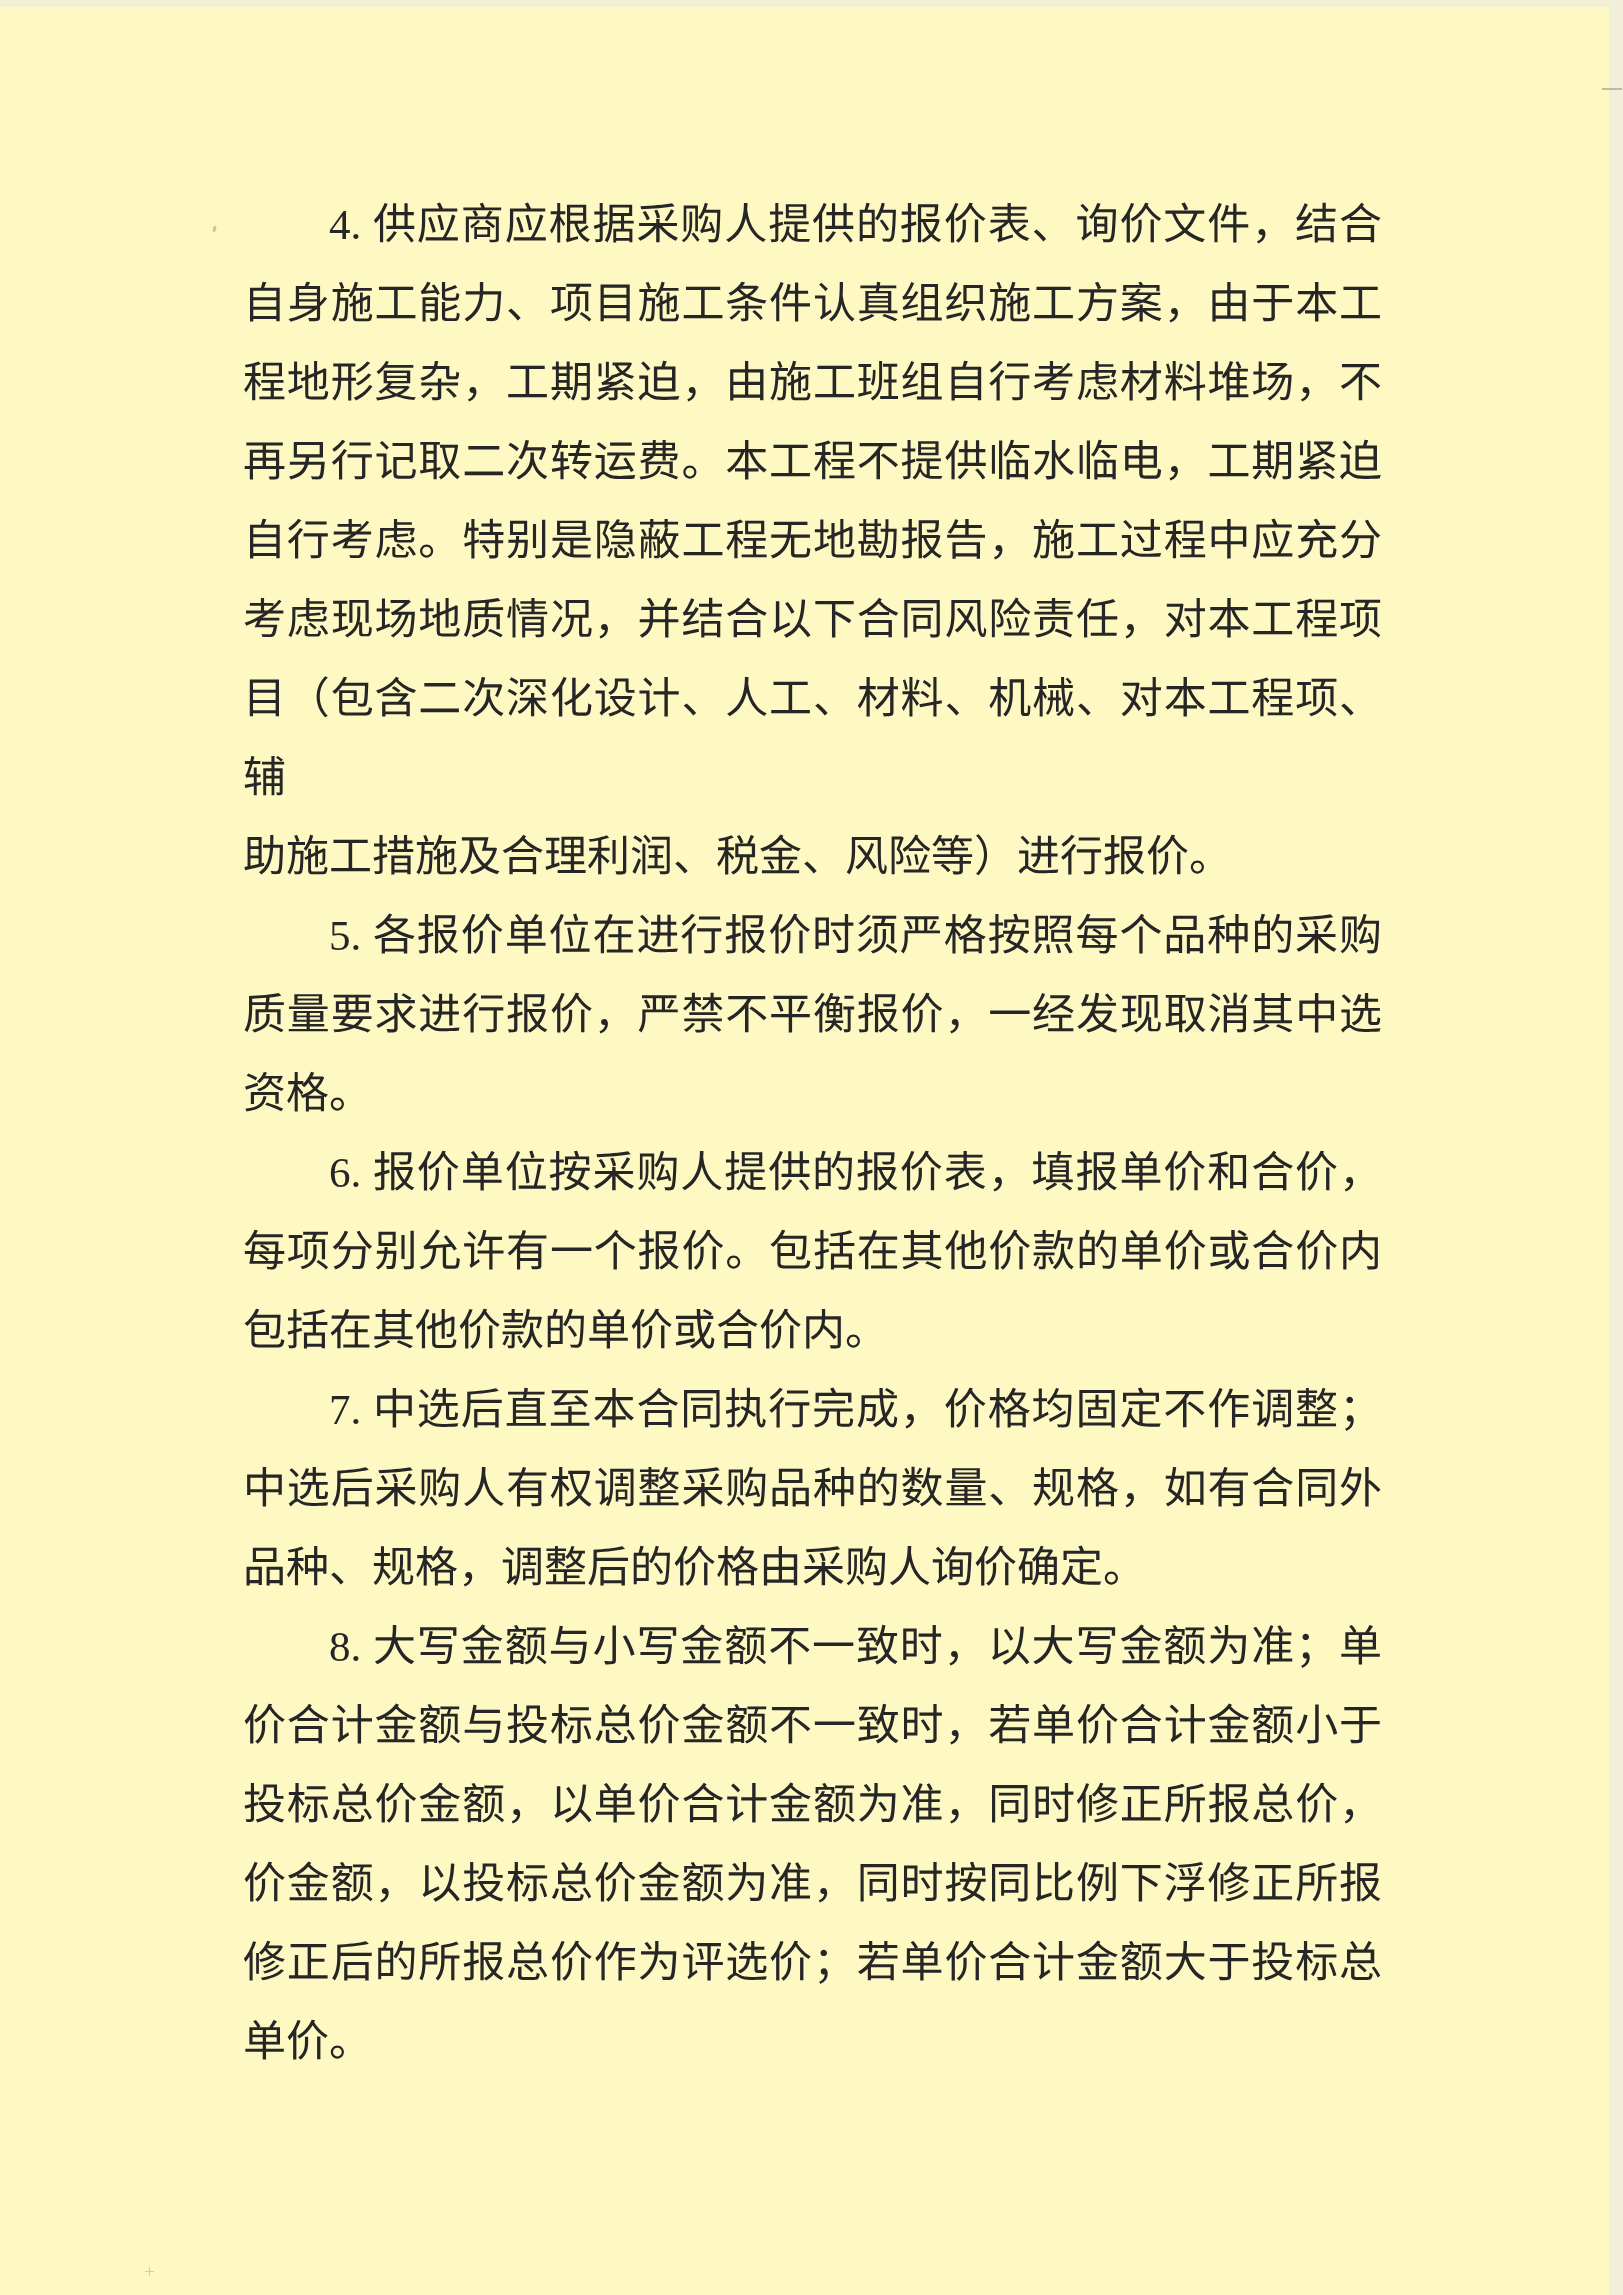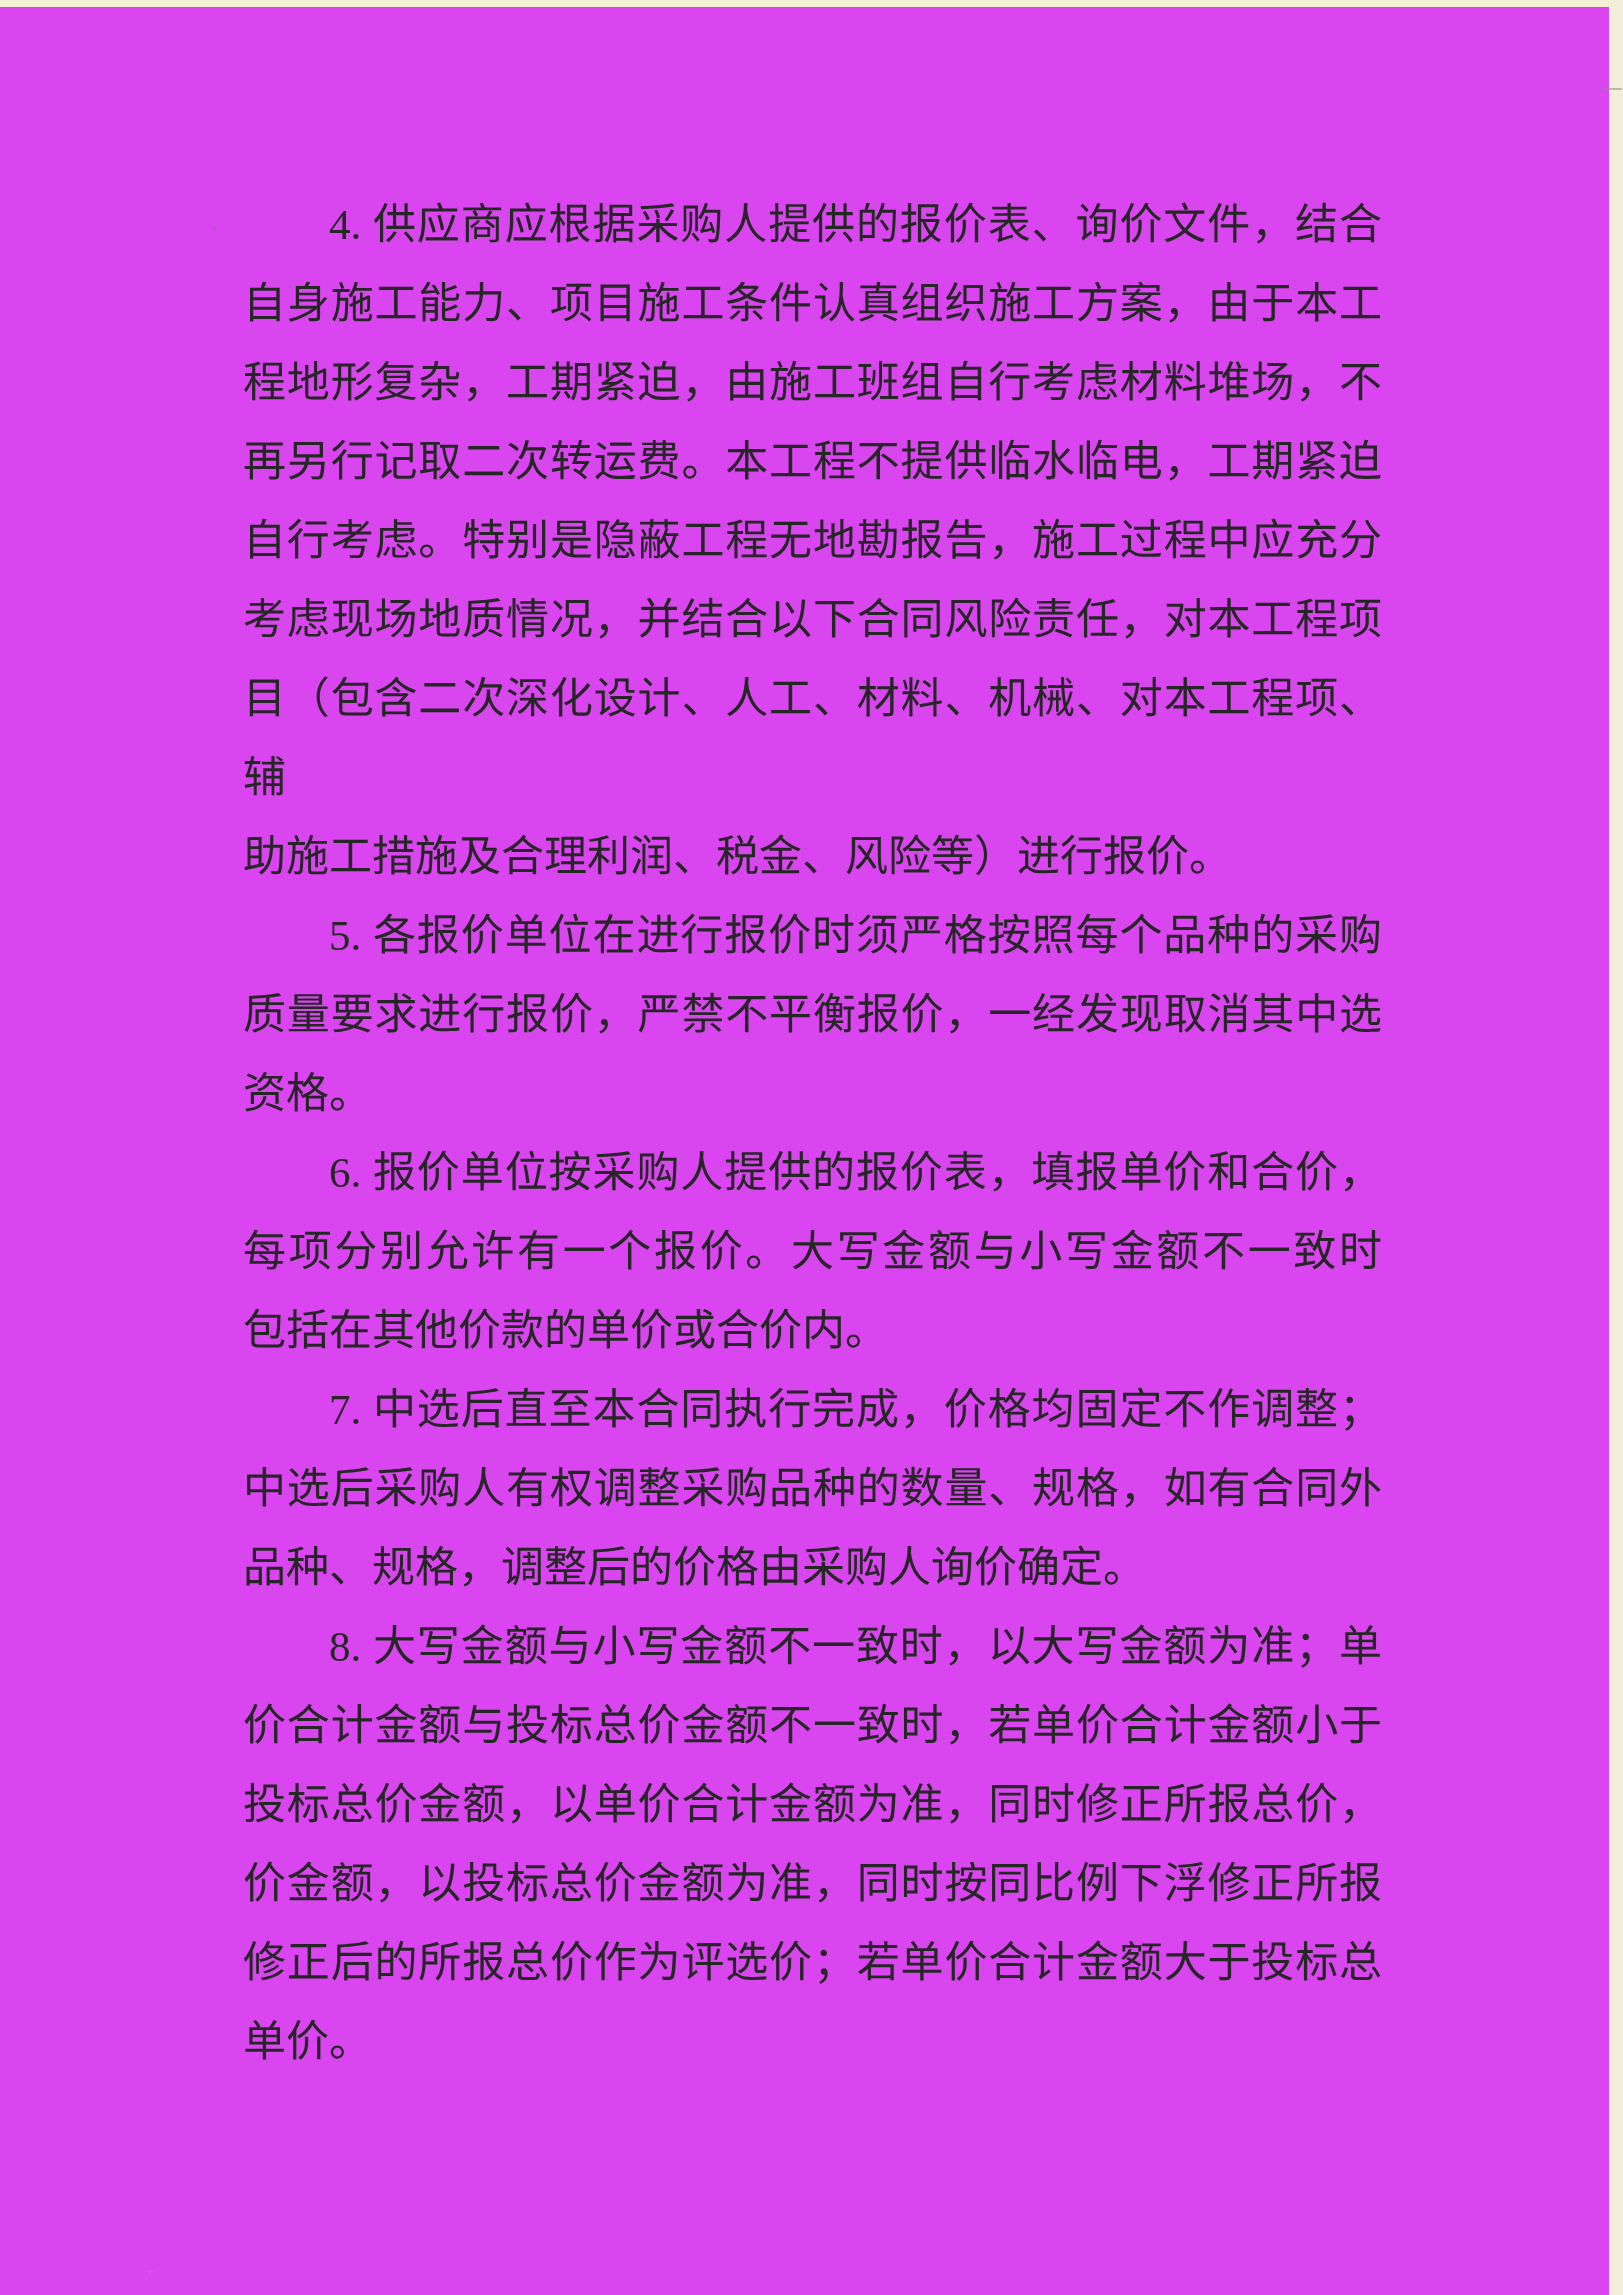--- a/index.html
+++ b/index.html
@@ -10,21 +10,21 @@
     width: 1623px;
     height: 2295px;
     position: relative;
     background: #ffffff;
     overflow: hidden;
     font-family: "Liberation Serif", serif;
   }
   .sheet {
     position: absolute;
     inset: 0;
-    background: #d946ef;
+    background: #fef9c3;
   }
   
   .edge-top {
     position: absolute;
     top: 0; left: 0;
     width: 100%; height: 7.2px;
     background: #f4f0d6;
   }
   .edge-right {
     position: absolute;
@@ -106,21 +106,21 @@
     <div class="line">程地形复杂，工期紧迫，由施工班组自行考虑材料堆场，不</div>
     <div class="line">再另行记取二次转运费。本工程不提供临水临电，工期紧迫</div>
     <div class="line">自行考虑。特别是隐蔽工程无地勘报告，施工过程中应充分</div>
     <div class="line">考虑现场地质情况，并结合以下合同风险责任，对本工程项</div>
     <div class="line">目（包含二次深化设计、人工、材料、机械、对本工程项、辅</div>
     <div class="line end">助施工措施及合理利润、税金、风险等）进行报价。</div>
     <div class="line indent">5. 各报价单位在进行报价时须严格按照每个品种的采购</div>
     <div class="line">质量要求进行报价，严禁不平衡报价，一经发现取消其中选</div>
     <div class="line end">资格。</div>
     <div class="line indent">6. 报价单位按采购人提供的报价表，填报单价和合价，</div>
-    <div class="line">每项分别允许有一个报价。大写金额与小写金额不一致时</div>
+    <div class="line">每项分别允许有一个报价。包括在其他价款的单价或合价内</div>
     <div class="line end">包括在其他价款的单价或合价内。</div>
     <div class="line indent">7. 中选后直至本合同执行完成，价格均固定不作调整；</div>
     <div class="line">中选后采购人有权调整采购品种的数量、规格，如有合同外</div>
     <div class="line end">品种、规格，调整后的价格由采购人询价确定。</div>
     <div class="line indent">8. 大写金额与小写金额不一致时，以大写金额为准；单</div>
     <div class="line">价合计金额与投标总价金额不一致时，若单价合计金额小于</div>
     <div class="line">投标总价金额，以单价合计金额为准，同时修正所报总价，</div>
     <div class="line">价金额，以投标总价金额为准，同时按同比例下浮修正所报</div>
     <div class="line">修正后的所报总价作为评选价；若单价合计金额大于投标总</div>
     <div class="line end">单价。</div>

